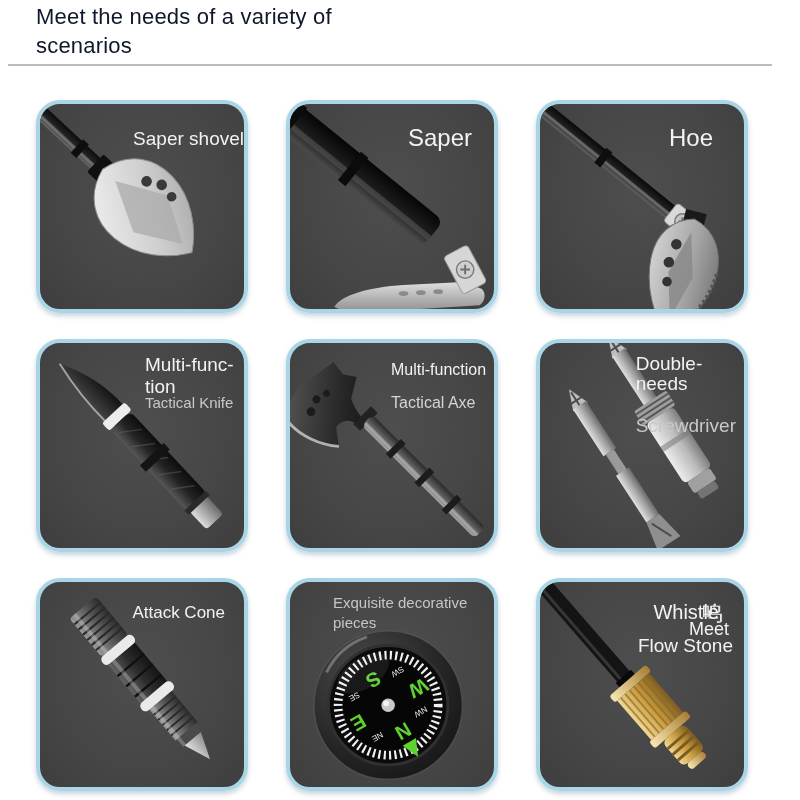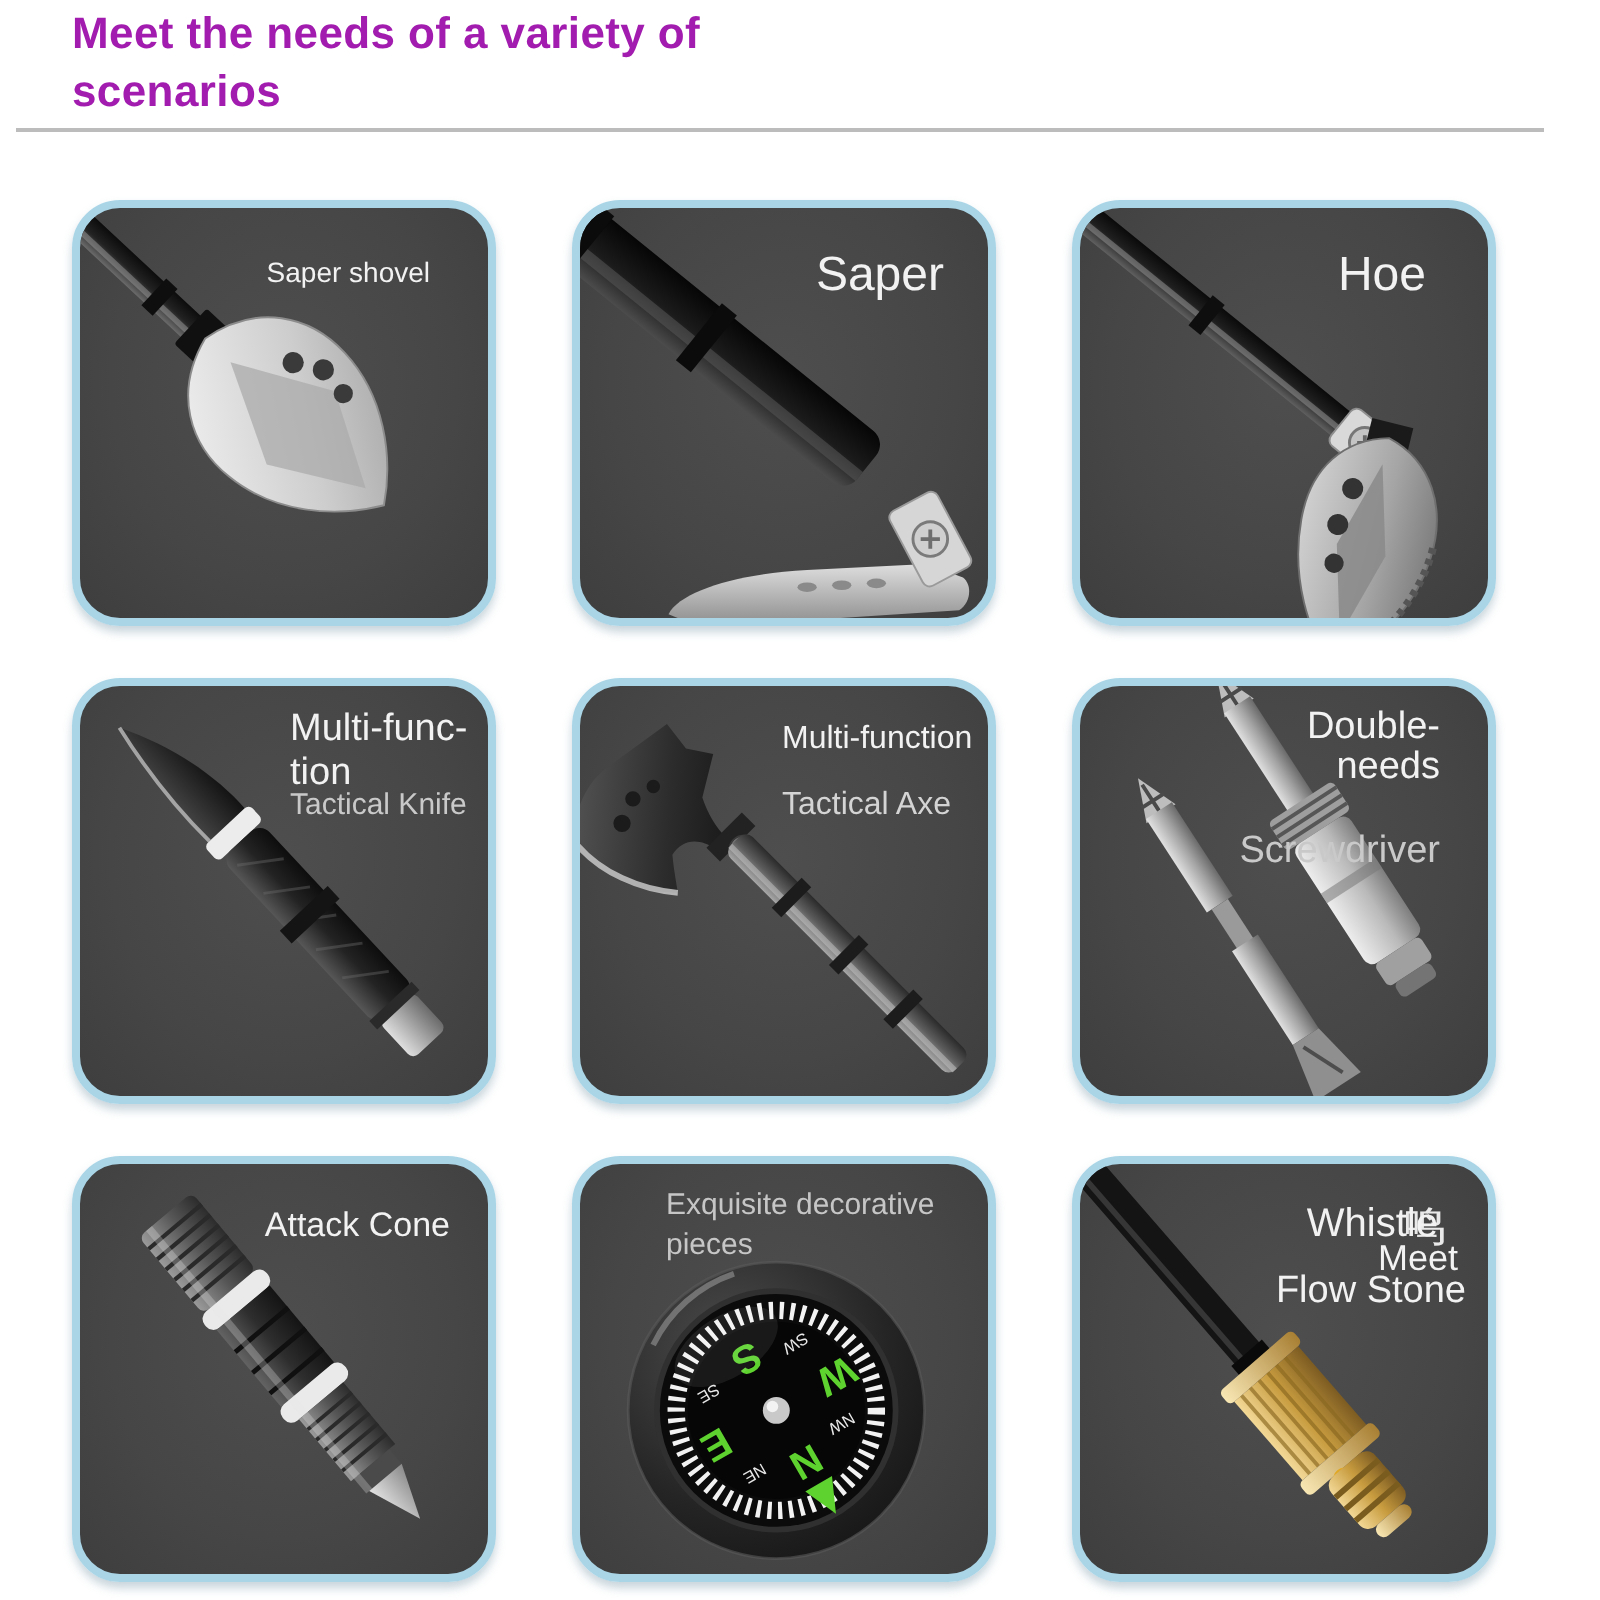--- a/index.html
+++ b/index.html
@@ -1,42 +1,42 @@
 <!DOCTYPE html>
 <html><head>
 <meta charset="utf-8">
 <style>
   html,body{margin:0;padding:0}
   body{
     width:800px;height:800px;position:relative;overflow:hidden;
     background:#ffffff;font-family:"Liberation Sans",sans-serif;
   }
   .header{position:absolute;left:36px;top:2px;width:345px}
-  .title{margin:0;font-weight:700;font-size:22px;line-height:29px;color:#a21caf;letter-spacing:.2px}
+  .title{margin:0;font-weight:400;font-size:22px;line-height:29px;color:#0f172a;letter-spacing:.2px}
   .divider{position:absolute;left:8px;top:64px;width:764px;height:2px;background:#bcbcbc}
 
   .grid{position:absolute;left:36px;top:100px;display:grid;
     grid-template-columns:repeat(3,212px);gap:26px 38px}
   .card{position:relative;width:212px;height:213px;box-sizing:border-box;
     border:4px solid #a9d5e7;border-radius:24px;overflow:hidden;
     background:radial-gradient(ellipse at 50% 42%, #4e4e4e 0%, #464646 60%, #3e3e3e 100%);
     box-shadow:0 3px 5px rgba(130,160,175,.45)}
   .art{position:absolute;left:0;top:0;width:100%;height:100%}
 
   .lbl{position:absolute;color:#f2f2f2;white-space:nowrap}
   .sub{color:#c9c9c9}
   
-  .l-shovel{top:24px;right:29px;font-size:14px}
+  .l-shovel{top:24px;right:0;font-size:19px}
   .l-hook{top:20px;right:22px;font-size:24px}
   .l-hoe{top:20px;right:31px;font-size:24px}
   .l-knife-t{left:105px;top:11px;font-size:19px;line-height:22px}
   .l-knife-s{left:105px;top:51px;font-size:15px}
   .l-axe-t{left:101px;top:18px;font-size:16px}
   .l-axe-s{left:101px;top:51px;font-size:16px;color:#d4d4d4}
-  .l-screw{top:11px;right:24px;text-align:right;font-size:19px;line-height:20px}
+  .l-screw{top:11px;right:8px;text-align:left;font-size:19px;line-height:20px}
   .l-screw-s{margin-top:22px;font-size:19px;color:#c9c9c9}
   .l-cone{top:21px;right:19px;font-size:17px}
   .l-compass{left:43px;top:11px;font-size:15px;line-height:20px;color:#c6c6c6;white-space:normal;width:140px}
   .l-fs1{top:19px;right:25px;font-size:20px}
   .l-fscn{top:17px;right:21px;font-size:21px;opacity:.95}
   .l-fs2{top:37px;right:15px;font-size:18px}
   .l-fs3{top:53px;right:11px;font-size:19px}
 </style>
 </head>
 <body>

